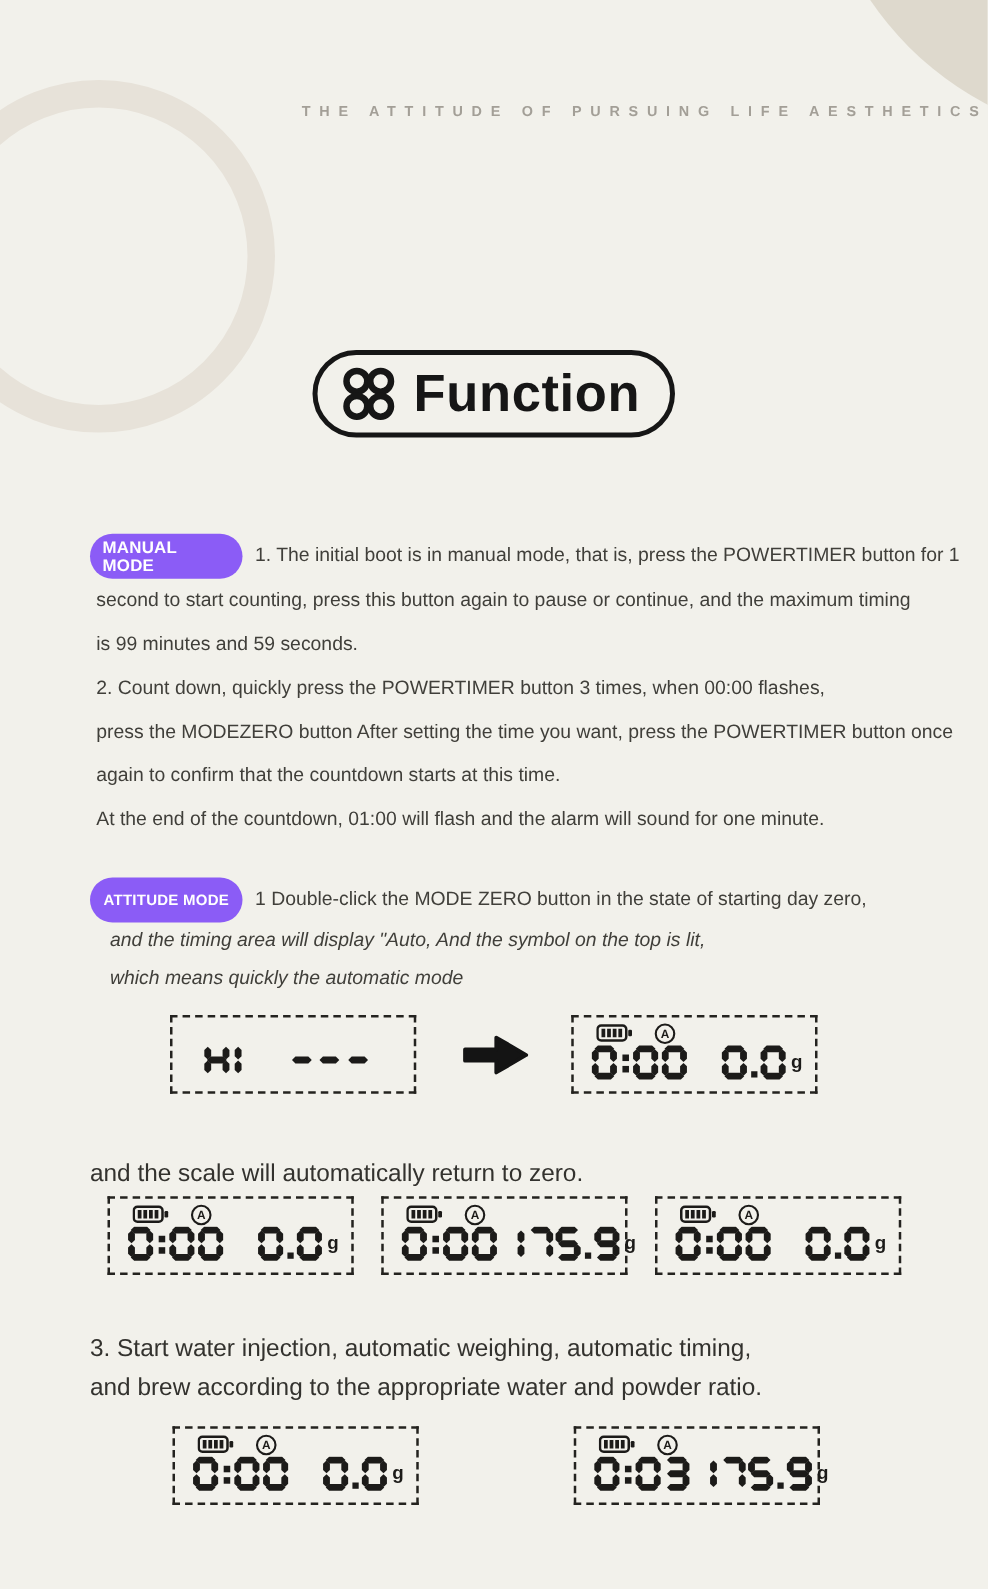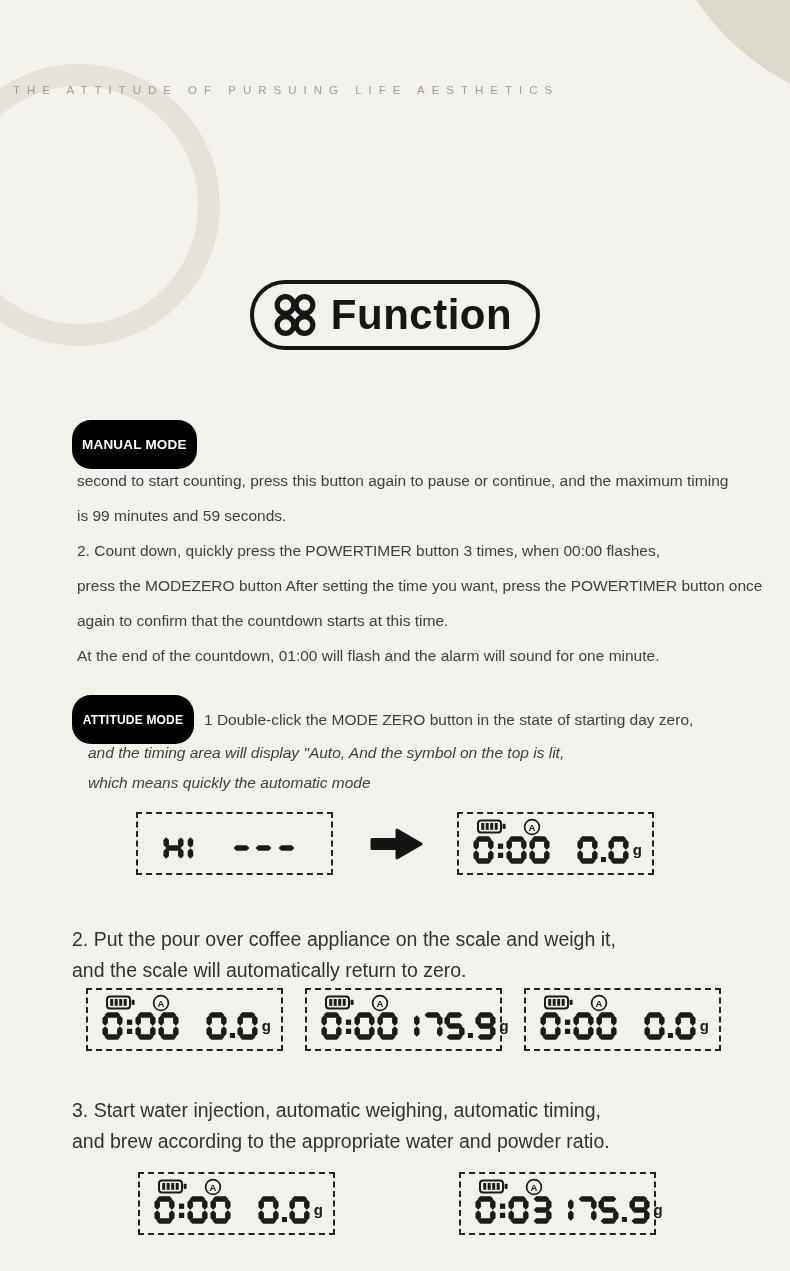--- a/index.html
+++ b/index.html
@@ -8,33 +8,33 @@
     background:#f2f1eb;
     font-family:"Liberation Sans", sans-serif;
     color:#3f3e39;
   }
   
   .deco-ring{position:absolute;left:-62px;top:64px;width:238px;height:238px;
     border:22px solid #e7e2d9;border-radius:50%;}
   .deco-circle{position:absolute;left:652px;top:-401px;width:514px;height:514px;
     border-radius:50%;background:#ded9cd;}
 
-  .tagline{position:relative;margin:84px 13px 0;text-align:left;
-    font-size:11.5px;font-weight:normal;letter-spacing:7px;color:#a39f97;}
+  .tagline{position:relative;margin:84px 0 0;text-align:right;
+    font-size:11.5px;font-weight:bold;letter-spacing:7px;color:#a39f97;}
 
   .fn-wrap{position:relative;display:flex;justify-content:center;margin-top:184px;}
   .fn-badge{display:inline-flex;align-items:center;gap:13px;
     border:4.5px solid #161616;border-radius:38px;padding:8px 24px 8px 18px;}
   .fn-icon{display:inline-flex;}
   .fn-title{font-size:42px;font-weight:bold;color:#161616;letter-spacing:0.5px;line-height:1.1;}
 
   .para{position:relative;margin:76px 40px 0 72px;font-size:15.5px;color:#403f3a;}
   .para-row1{display:flex;align-items:center;gap:10px;height:37px;}
-  .badge{background:#000000;color:#ffffff;font-weight:bold;border-radius:19px;
-    min-width:122px;height:49px;box-sizing:border-box;padding:0 10px;
+  .badge{background:#8b5cf6;color:#ffffff;font-weight:bold;border-radius:19px;
+    min-width:122px;height:36px;box-sizing:border-box;padding:0 10px;
     display:inline-flex;align-items:center;justify-content:center;letter-spacing:0.2px;}
   .manual .badge{font-size:13.5px;}
   .auto .badge{font-size:12px;}
   .manual .para-line{height:35px;line-height:35px;margin-left:5px;white-space:nowrap;}
   .manual .para-row1 .para-line1{white-space:nowrap;}
   .auto .para-line{height:30px;line-height:30px;margin-left:16px;white-space:nowrap;font-style:italic;}
 
   .row{position:relative;display:flex;align-items:center;}
   .row1{margin:14px 0 0 136px;}
   .row1 .arrow{margin:0 34px 0 36px;display:inline-flex;}
@@ -75,20 +75,21 @@
           <circle cx="32.5" cy="33" r="8.3"></circle>
       </svg>
     </span>
     <span class="fn-title">Function</span>
   </div>
 </div>
 
 <section class="para manual">
   <div class="para-row1">
     <span class="badge">MANUAL MODE</span>
+    <span class="para-line1">1. The initial boot is in manual mode, that is, press the POWERTIMER button for 1</span>
   </div>
   <div class="para-line">second to start counting, press this button again to pause or continue, and the maximum timing</div>
   <div class="para-line">is 99 minutes and 59 seconds.</div>
   <div class="para-line">2. Count down, quickly press the POWERTIMER button 3 times, when 00:00 flashes,</div>
   <div class="para-line">press the MODEZERO button After setting the time you want, press the POWERTIMER button once</div>
   <div class="para-line">again to confirm that the countdown starts at this time.</div>
   <div class="para-line">At the end of the countdown, 01:00 will flash and the alarm will sound for one minute.</div>
 </section>
 
 <section class="para auto" style="margin-top:28px;">
@@ -204,21 +205,20 @@
             <polygon points="5,23.5 9.5,28 9.5,36 5,40.5 0.5,36 0.5,28"></polygon>
             <polygon points="5,5.5 9.5,10 9.5,18 5,22.5 0.5,18 0.5,10"></polygon>
           </svg>
           <span class="lcd-unit">g</span>
         </span>
       </div>
     </div>
 </div>
 
 <div class="step-text step2">
-  <div>2. Put the pour over coffee appliance on the scale and weigh it,</div>
   <div>and the scale will automatically return to zero.</div>
 </div>
 
 <div class="row row3">
   <div class="lcd">
       <div class="lcd-icons">
         <span class="lcd-ic">
           <svg width="29" height="15" viewBox="0 0 29 15">
             <rect x="1" y="1.4" width="23" height="12" rx="3" fill="none" stroke="#1c1b19" stroke-width="2"></rect>
             <rect x="25.6" y="4.8" width="3" height="5.2" rx="1" fill="#1c1b19"></rect>

